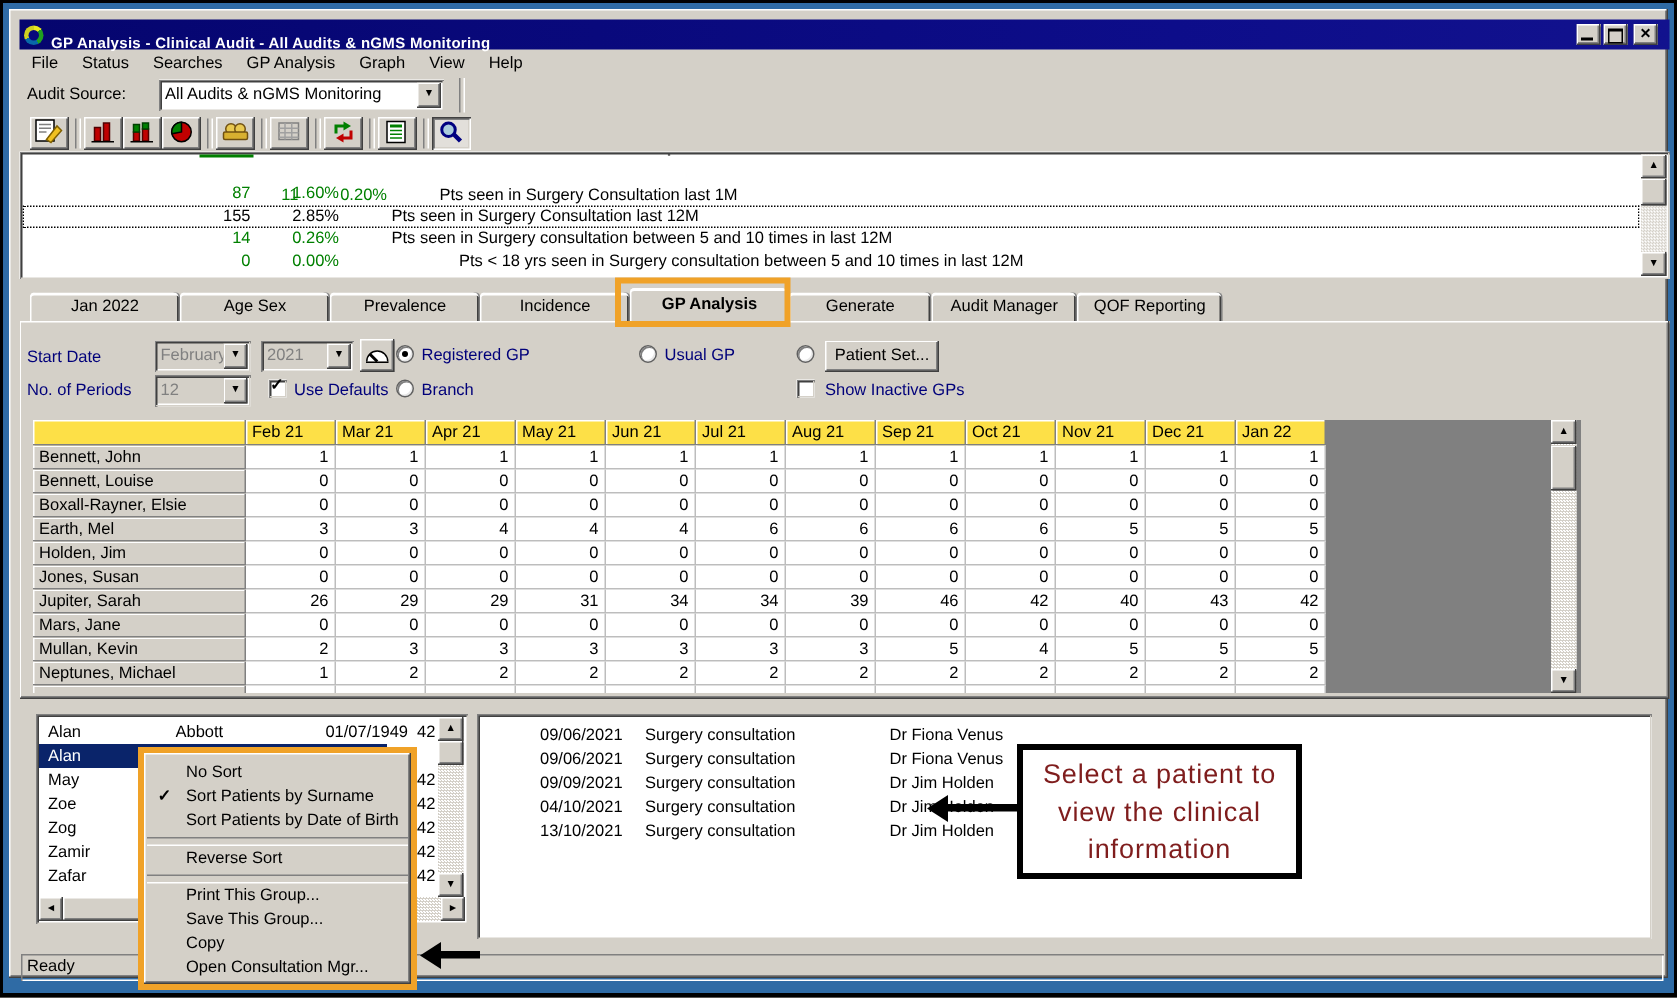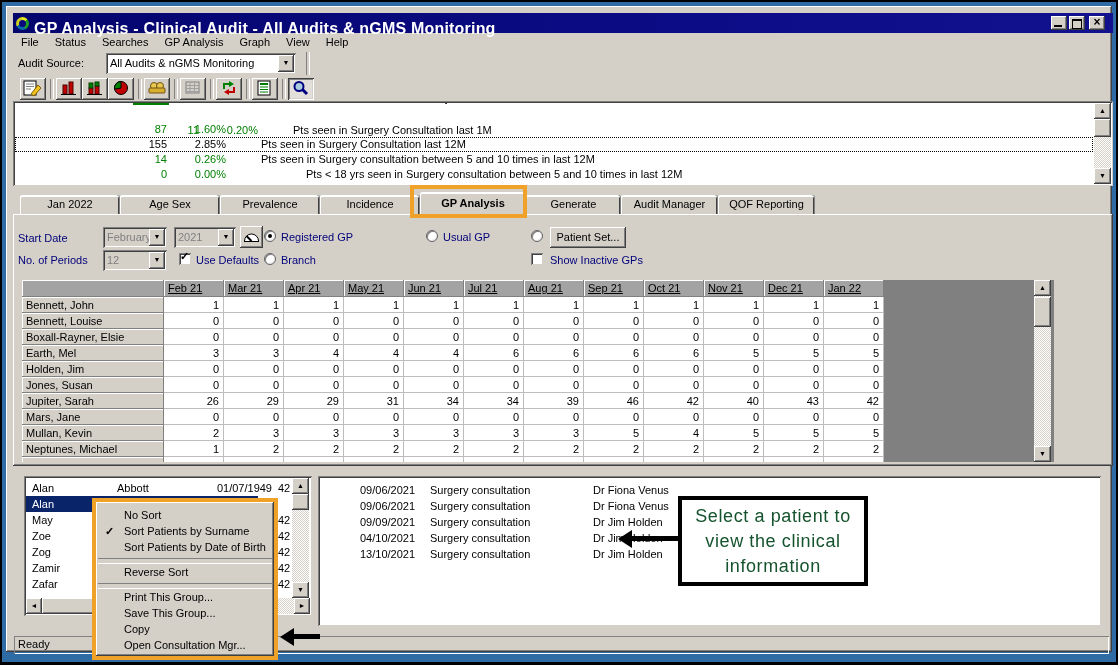--- a/index.html
+++ b/index.html
@@ -11,21 +11,21 @@
     box-shadow:inset -1px -1px #404040,inset 1px 1px #fff,inset -2px -2px #808080,inset 2px 2px #d4d0c8;}
   .bevel-up{box-shadow:inset -1px -1px #404040,inset 1px 1px #fff,inset -2px -2px #808080,inset 2px 2px #d4d0c8;}
   .field{background:#fff;box-shadow:inset 1px 1px #808080,inset -1px -1px #d4d0c8,inset 2px 2px #404040,inset -2px -2px #fff;}
   .scell{box-shadow:inset 1px 1px #808080,inset -1px -1px #fff;}
 
   #titlebar{position:absolute;left:7px;top:7px;width:1100px;height:20px;
     background:linear-gradient(90deg,#05056e,#0d0d8a 70%,#12128e);display:flex;align-items:center;}
   .app-icon{width:13px;height:13px;border-radius:50%;margin:0 5px 0 3px;position:relative;
     background:conic-gradient(#e8e820 0 14%,#20a020 14% 42%,#0868a8 42% 68%,#cfd020 68% 100%);}
   .app-icon::after{content:"";position:absolute;left:3px;top:3px;width:7px;height:7px;border-radius:50%;background:#08087c;}
-  #title-text{color:#fff;font-weight:bold;font-size:16px;letter-spacing:0.2px;margin-top:12px;}
+  #title-text{color:#fff;font-weight:bold;font-size:10px;letter-spacing:0.2px;margin-top:12px;}
   .wbtn{position:absolute;top:10px;width:16px;height:14px;background:#d4d0c8;
     box-shadow:inset -1px -1px #404040,inset 1px 1px #fff,inset -2px -2px #808080,inset 2px 2px #d4d0c8;}
   .g-min{position:absolute;left:3px;bottom:3px;width:8px;height:2px;background:#000;}
   .g-max{position:absolute;left:3px;top:3px;width:8px;height:7px;border:1px solid #000;border-top-width:2px;}
   .g-close{width:100%;text-align:center;font-weight:bold;font-size:12px;line-height:13px;}
 
   #menubar{position:absolute;left:7px;top:28px;width:1100px;height:18px;}
   .mitem{display:inline-block;padding:2px 8px 0 8px;height:16px;}
 
   #auditsrc-label{position:absolute;left:12px;top:51px;}
@@ -89,22 +89,22 @@
   .radio.on::after{content:"";position:absolute;left:3px;top:3px;width:4px;height:4px;border-radius:50%;background:#000;}
   .cb{position:absolute;width:12px;height:12px;background:#fff;
     box-shadow:inset 1px 1px #808080,inset -1px -1px #d4d0c8,inset 2px 2px #404040,inset -2px -2px #fff;}
   .cb .ck{position:absolute;left:1px;top:-3px;font-size:11px;font-weight:bold;}
   .pushbtn{position:absolute;background:#d4d0c8;text-align:center;
     box-shadow:inset -1px -1px #404040,inset 1px 1px #fff,inset -2px -2px #808080,inset 2px 2px #d4d0c8;}
 
   #gridwrap{position:absolute;left:9px;top:66px;width:1032px;height:182px;background:#808080;overflow:hidden;}
   .grow{display:flex;height:16px;}
   .grow.hdr{height:17px;}
-  .ghead{width:60px;box-sizing:border-box;background:#a3a3a3;padding:2px 0 0 4px;
-    box-shadow:inset -1px -1px #808080,inset 1px 1px #fff;overflow:hidden;white-space:nowrap;flex:none;text-decoration:underline;}
+  .ghead{width:60px;box-sizing:border-box;background:#fde047;padding:2px 0 0 4px;
+    box-shadow:inset -1px -1px #808080,inset 1px 1px #fff;overflow:hidden;white-space:nowrap;flex:none;}
   .ghead.name{width:142px;}
   .gname{width:142px;box-sizing:border-box;background:#d4d0c8;padding:2px 0 0 4px;
     box-shadow:inset -1px -1px #808080,inset 1px 1px #fff;overflow:hidden;white-space:nowrap;flex:none;}
   .gcell{width:60px;box-sizing:border-box;background:#fff;border-right:1px solid #bdbdbd;border-bottom:1px solid #bdbdbd;
     text-align:right;padding:2px 4px 0 0;flex:none;}
 
   #patient-panel{position:absolute;left:18px;top:470px;width:288px;height:140px;}
   .prow{position:absolute;left:2px;width:232px;height:16px;line-height:16px;}
   .prow.selected{background:#0A246A;color:#fff;}
   .prow .c1{position:absolute;left:6px;width:84px;overflow:hidden;white-space:nowrap;}
@@ -124,21 +124,21 @@
   #ctxmenu{position:absolute;left:90px;top:496px;width:178px;height:154px;border:4px solid #F0A228;z-index:50;}
   #ctxmenu-inner{position:absolute;left:0;top:0;right:0;bottom:0;background:#d4d0c8;
     box-shadow:inset -1px -1px #404040,inset 1px 1px #fff,inset -2px -2px #808080,inset 2px 2px #d4d0c8;
     padding-top:5px;box-sizing:border-box;}
   .citem{position:relative;height:16px;line-height:16px;padding-left:28px;font-size:11px;white-space:nowrap;}
   .citem .chk{position:absolute;left:9px;top:0;font-weight:bold;}
   .csep{height:8px;margin:0 2px;border-bottom:1px solid #fff;position:relative;}
   .csep::after{content:"";position:absolute;left:0;right:0;top:3px;border-top:1px solid #808080;}
 
   .anno-box{position:absolute;background:#fff;border:4px solid #000;z-index:60;text-align:center;
-    color:#14532d;letter-spacing:0.6px;}
+    color:#7f1d1d;letter-spacing:0.6px;}
   #anno-select{left:676px;top:494px;width:182px;height:78px;font-size:18px;line-height:25px;padding-top:4px;}
   #anno-right{left:318px;top:620px;width:174px;height:29px;font-size:19px;line-height:29px;}
   .arrow-bar{position:absolute;height:5px;background:#000;z-index:60;}
   .arrow-head{position:absolute;width:0;height:0;border-top:9px solid transparent;border-bottom:9px solid transparent;
     border-right:14px solid #000;z-index:60;}
 </style>
 </head>
 <body>
 
 <div id="screen">

